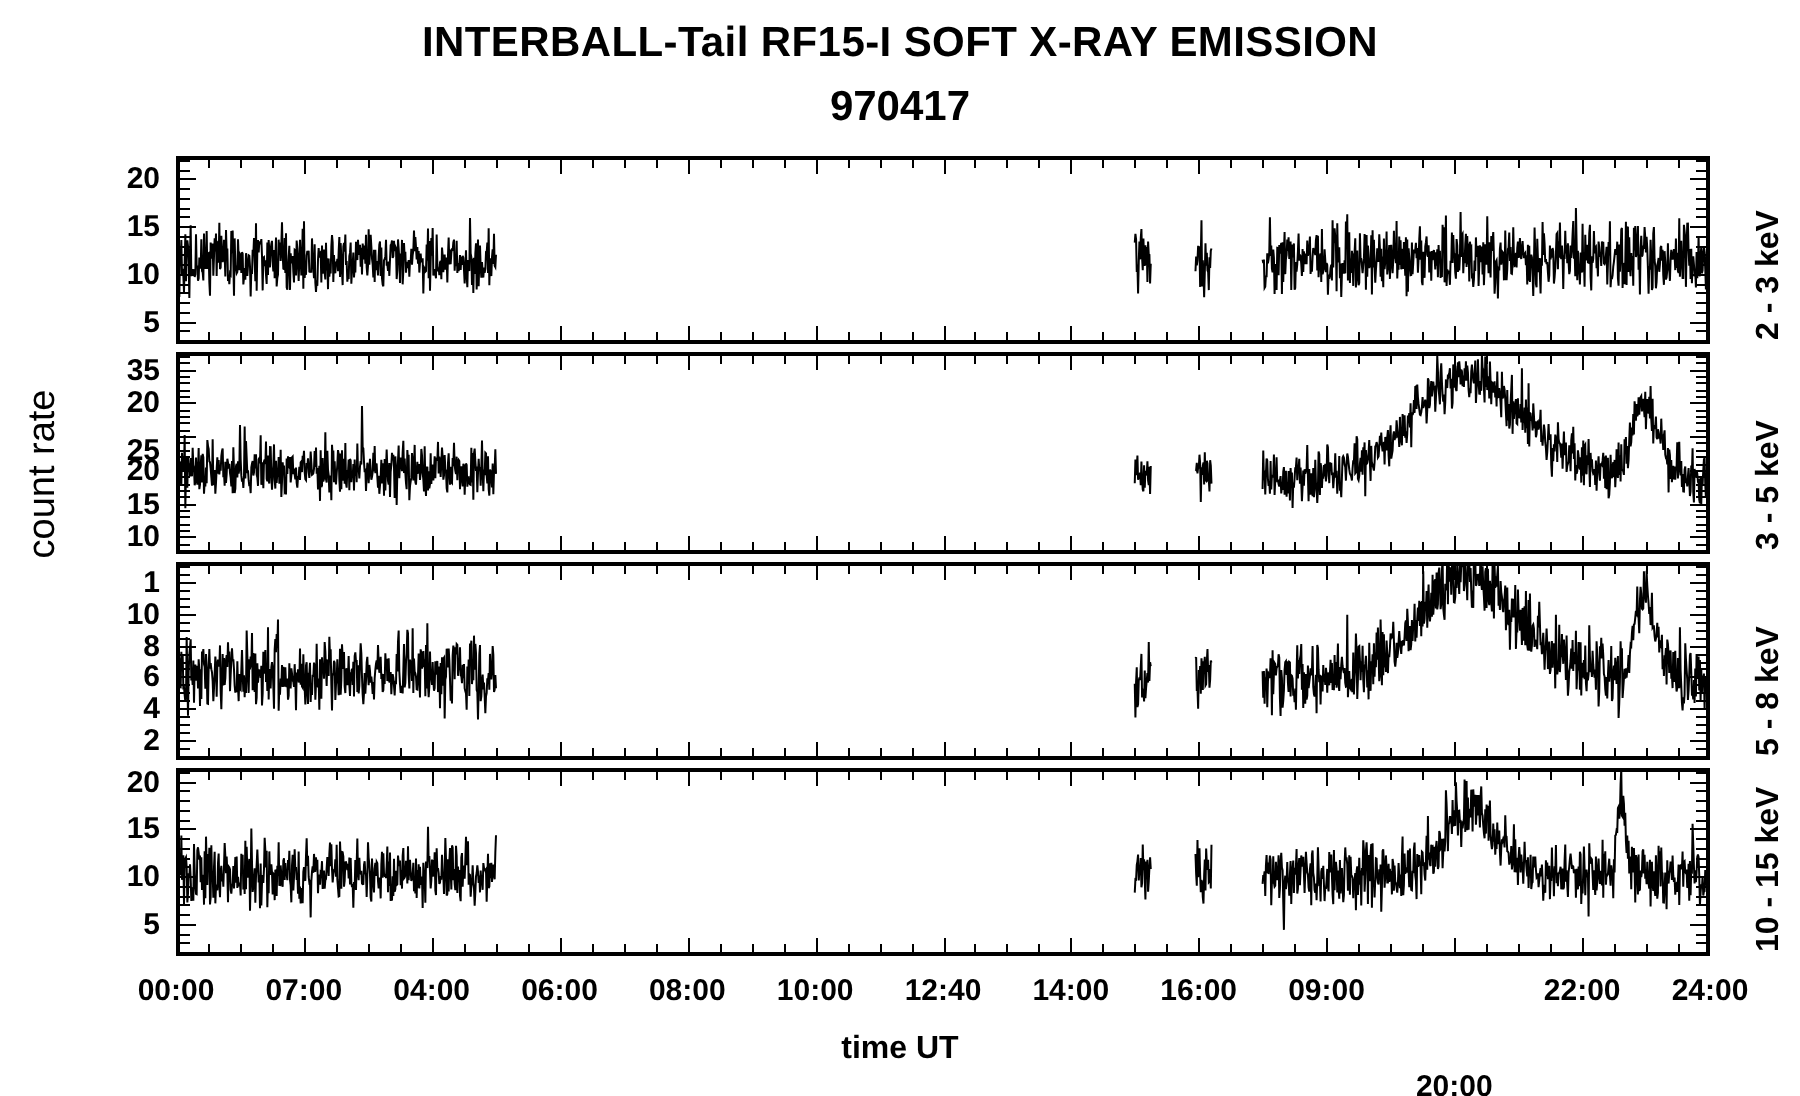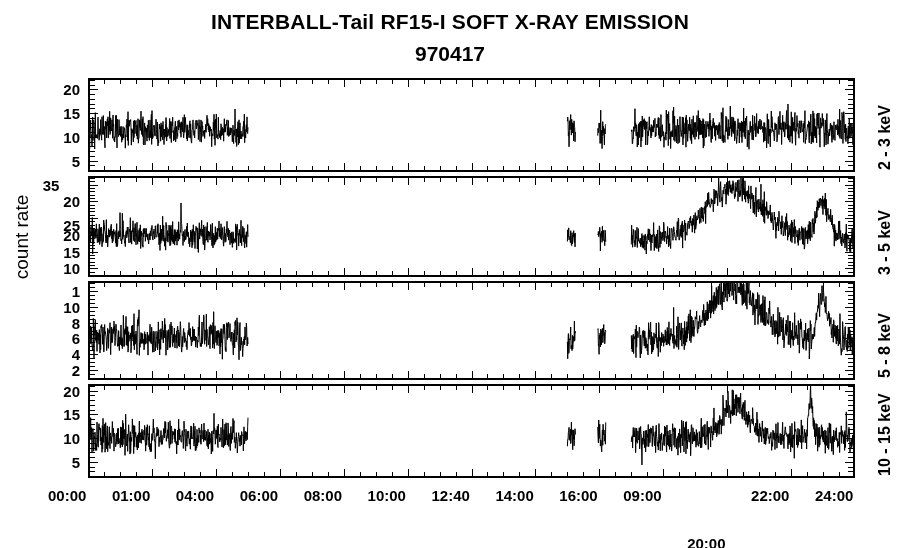--- a/index.html
+++ b/index.html
@@ -17,34 +17,35 @@
 
   .xlabel{position:absolute;left:0;top:516px;width:900px;text-align:center;
           font-size:16px;font-weight:700;}
 
   .panel{position:absolute;box-sizing:border-box;
          border:2px solid #000;background:#fff;overflow:hidden;}
   .panel svg{display:block;}
 
   .ytick{position:absolute;text-align:right;font-size:15px;font-weight:700;
          line-height:1;white-space:nowrap;}
-  .xtick{position:absolute;text-align:left;font-size:15px;font-weight:700;
+  .xtick{position:absolute;text-align:center;font-size:15px;font-weight:700;
          line-height:1;white-space:nowrap;}
   .rlabel{position:absolute;font-size:16px;font-weight:700;white-space:nowrap;
           transform:rotate(-90deg);transform-origin:0 0;}
 </style>
 </head>
 <body>
 
 <div class="root">
 
   <div class="title">INTERBALL-Tail RF15-I SOFT X-RAY EMISSION</div>
   <div class="subtitle">970417</div>
 
   <div class="ylabel">count rate</div>
+  <div class="xlabel">time UT</div>
 
   <div id="panels">
       <div class="panel" style="left: 88px; top: 78px; width: 767px; height: 94px;">
         <svg width="763" height="90">
           <g stroke="#000" stroke-width="1">
             <line x1="14.5" x2="14.5" y1="0" y2="4"></line>
             <line x1="14.5" x2="14.5" y1="90" y2="86"></line>
             <line x1="30.5" x2="30.5" y1="0" y2="4"></line>
             <line x1="30.5" x2="30.5" y1="90" y2="86"></line>
             <line x1="46.5" x2="46.5" y1="0" y2="4"></line>
@@ -659,36 +660,36 @@
       <div class="ytick" style="left: 22px; width: 58px; top: 153.526px;">5</div>
       <div class="ytick" style="left: 22px; width: 58px; top: 129.842px;">10</div>
       <div class="ytick" style="left: 22px; width: 58px; top: 106.158px;">15</div>
       <div class="ytick" style="left: 22px; width: 58px; top: 82.4737px;">20</div>
       <div class="rlabel" style="left: 876px; top: 170px;">2 - 3 keV</div>
       <div class="ytick" style="left: 22px; width: 58px; top: 261.31px;">10</div>
       <div class="ytick" style="left: 22px; width: 58px; top: 244.586px;">15</div>
       <div class="ytick" style="left: 22px; width: 58px; top: 227.862px;">20</div>
       <div class="ytick" style="left: 22px; width: 58px; top: 218px;">25</div>
       <div class="ytick" style="left: 22px; width: 58px; top: 194.414px;">20</div>
-      <div class="ytick" style="left: 22px; width: 58px; top: 177.69px; text-align: center;">35</div>
+      <div class="ytick" style="left: 22px; width: 58px; top: 177.69px;">35</div>
       <div class="rlabel" style="left: 876px; top: 275px;">3 - 5 keV</div>
       <div class="ytick" style="left: 22px; width: 58px; top: 363.083px;">2</div>
       <div class="ytick" style="left: 22px; width: 58px; top: 347.25px;">4</div>
       <div class="ytick" style="left: 22px; width: 58px; top: 331.417px;">6</div>
       <div class="ytick" style="left: 22px; width: 58px; top: 315.583px;">8</div>
       <div class="ytick" style="left: 22px; width: 58px; top: 299.75px;">10</div>
       <div class="ytick" style="left: 22px; width: 58px; top: 283.917px;">1</div>
       <div class="rlabel" style="left: 876px; top: 378px;">5 - 8 keV</div>
       <div class="ytick" style="left: 22px; width: 58px; top: 454.789px;">5</div>
       <div class="ytick" style="left: 22px; width: 58px; top: 431.105px;">10</div>
       <div class="ytick" style="left: 22px; width: 58px; top: 407.421px;">15</div>
       <div class="ytick" style="left: 22px; width: 58px; top: 383.737px;">20</div>
       <div class="rlabel" style="left: 876px; top: 476px;">10 - 15 keV</div>
       <div class="xtick" style="left: 48px; width: 80px; top: 488px;">00:00</div>
-      <div class="xtick" style="left: 111.917px; width: 80px; top: 488px;">01:00</div>
+      <div class="xtick" style="left: 111.917px; width: 80px; top: 488px;">07:00</div>
       <div class="xtick" style="left: 175.833px; width: 80px; top: 488px;">04:00</div>
       <div class="xtick" style="left: 239.75px; width: 80px; top: 488px;">06:00</div>
       <div class="xtick" style="left: 303.667px; width: 80px; top: 488px;">08:00</div>
       <div class="xtick" style="left: 367.583px; width: 80px; top: 488px;">10:00</div>
       <div class="xtick" style="left: 431.5px; width: 80px; top: 488px;">12:40</div>
       <div class="xtick" style="left: 495.417px; width: 80px; top: 488px;">14:00</div>
       <div class="xtick" style="left: 559.333px; width: 80px; top: 488px;">16:00</div>
       <div class="xtick" style="left: 623.25px; width: 80px; top: 488px;">09:00</div>
       <div class="xtick" style="left: 687.167px; width: 80px; top: 488px; margin-top: 48px;">20:00</div>
       <div class="xtick" style="left: 751.083px; width: 80px; top: 488px;">22:00</div>

